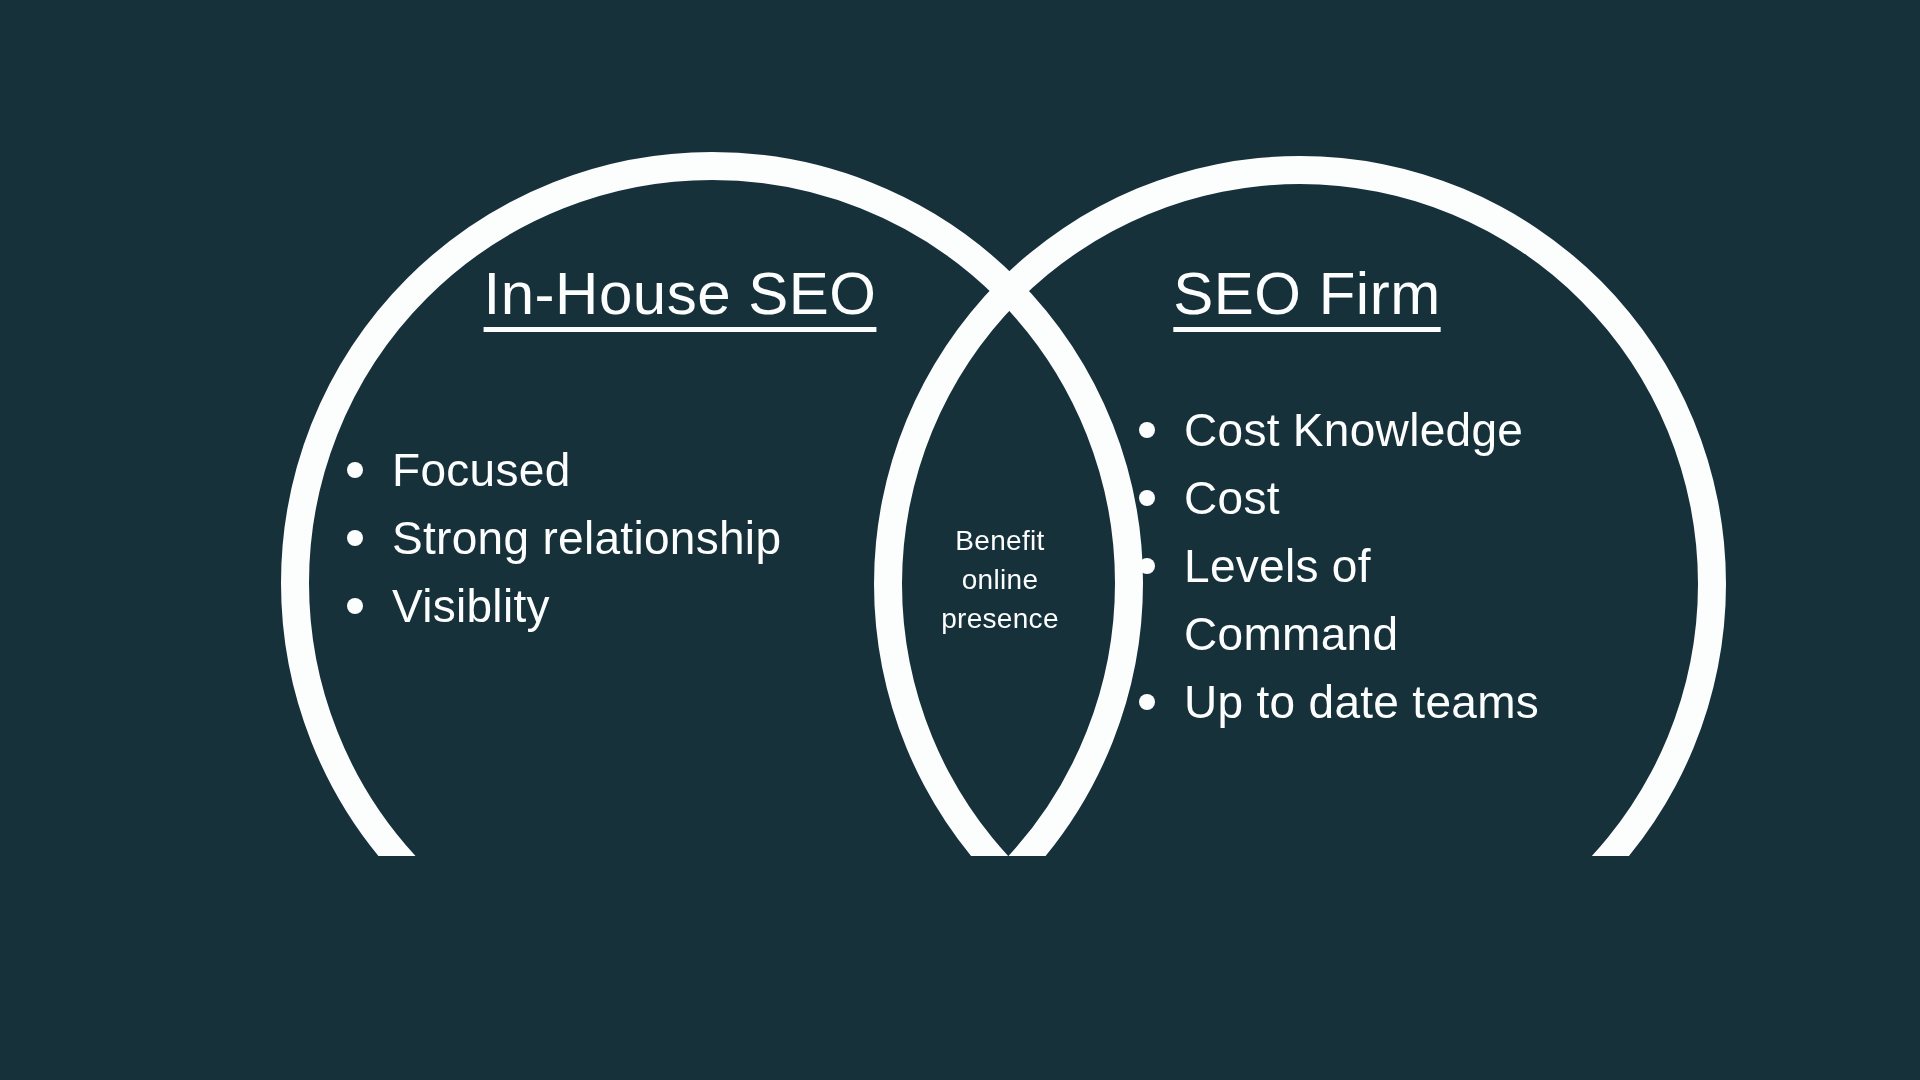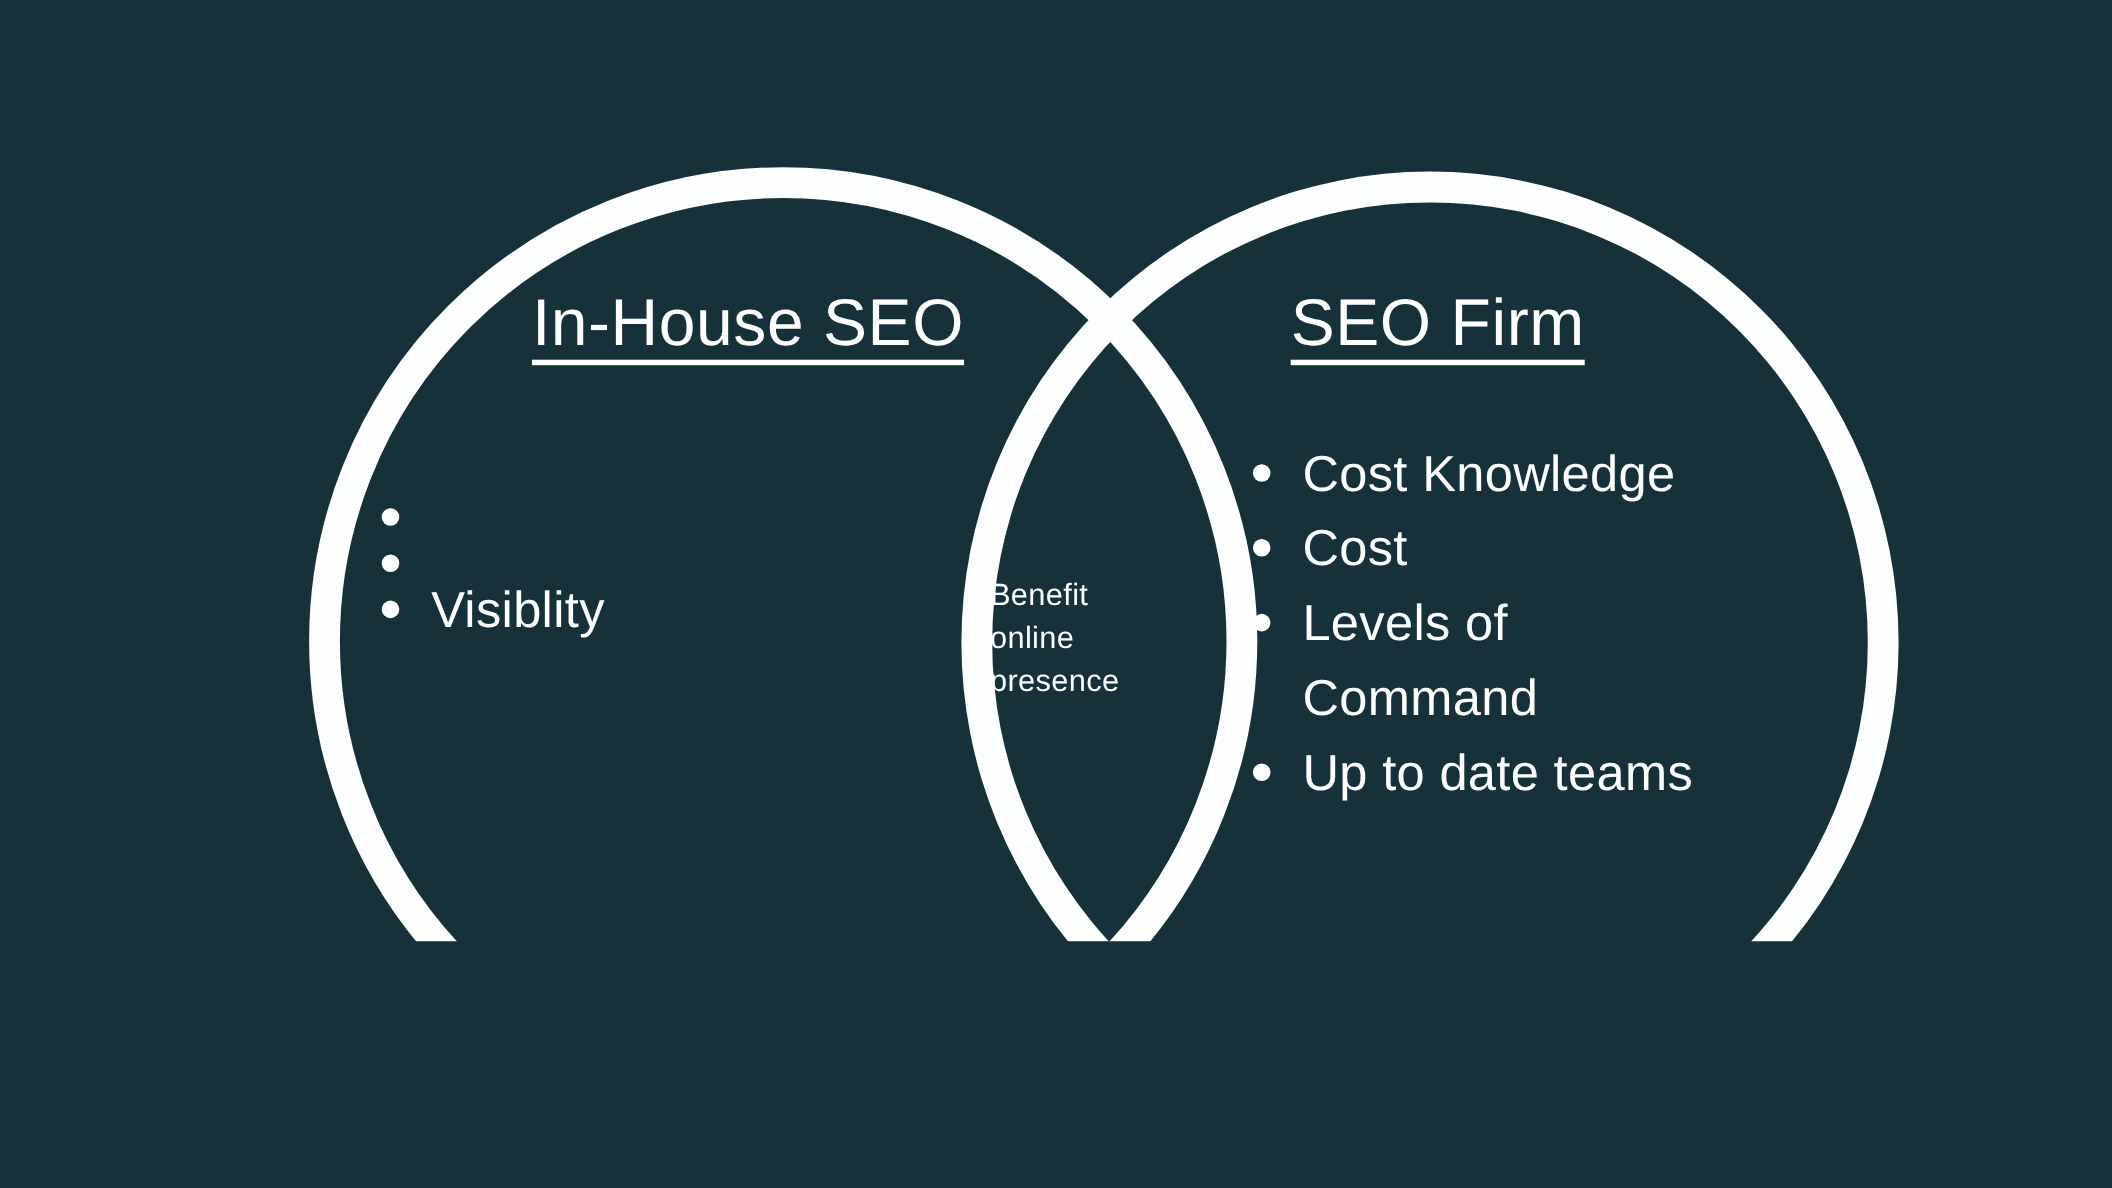--- a/index.html
+++ b/index.html
@@ -67,21 +67,21 @@
     line-height:68px;
     white-space:pre-line;
     letter-spacing:0.3px;
   }
   
   .overlap{
     position:absolute;
     left:900px;top:521px;width:200px;
     font-size:28px;
     line-height:39px;
-    text-align:left;
+    text-align:center;
     white-space:pre-line;
     letter-spacing:0.3px;
   }
   
   .logo{
     position:absolute;
     left:1649px;top:964px;
     font-size:76px;
     font-weight:700;
     line-height:76px;
@@ -105,23 +105,25 @@
   <div class="circle circle-left"></div>
   <div class="circle circle-right"></div>
 
   <h2 class="title title-left">In-House SEO</h2>
 
   <h2 class="title title-right">SEO Firm</h2>
 
   <ul class="list list-left">
       <li>
         <span class="dot"></span>
+        <span class="itxt">Focused</span>
       </li>
       <li>
         <span class="dot"></span>
+        <span class="itxt">Strong relationship</span>
       </li>
       <li>
         <span class="dot"></span>
         <span class="itxt">Visiblity</span>
       </li>
     </ul>
 
   <ul class="list list-right">
       <li>
         <span class="dot"></span>

